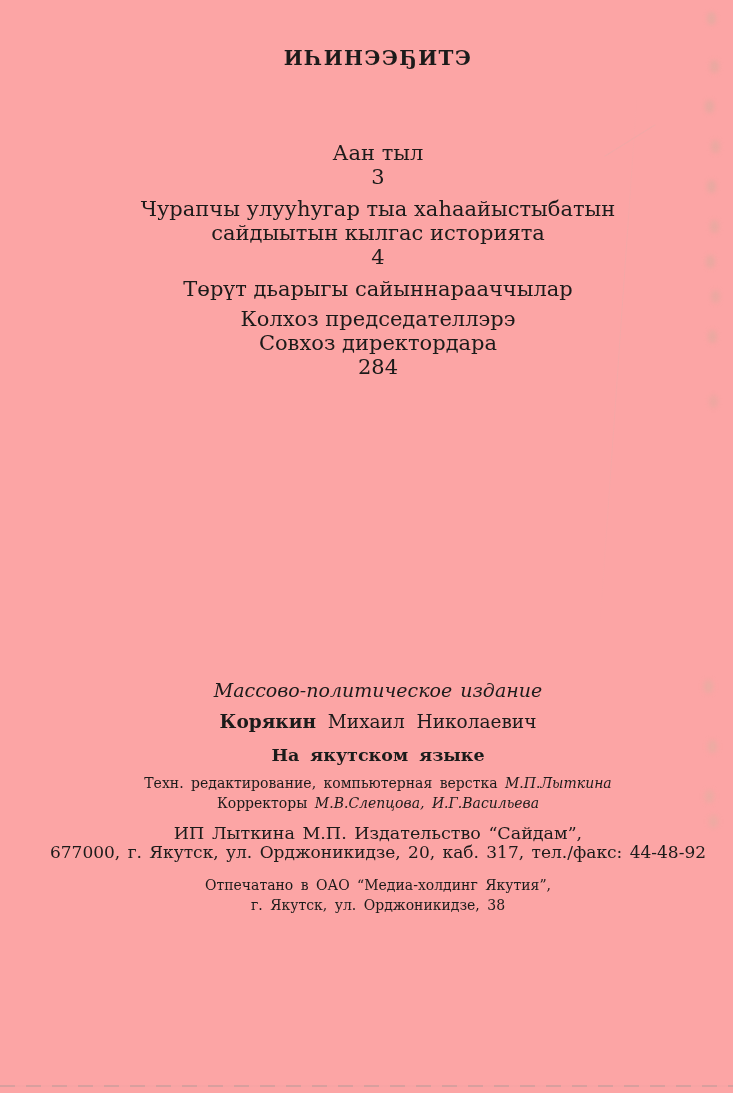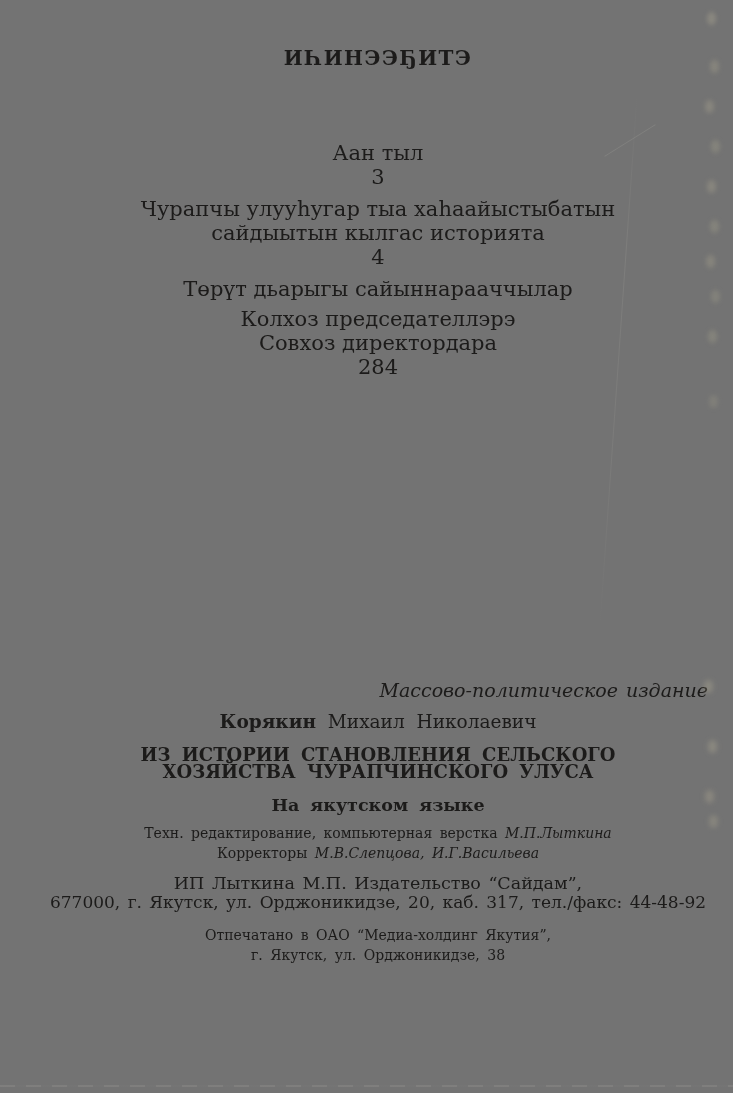--- a/index.html
+++ b/index.html
@@ -2,21 +2,21 @@
 <html><head>
 <meta charset="utf-8">
 <style>
   html, body { margin: 0; padding: 0; }
   body { background: #fcfcfb; }
 
   .scan-page {
     position: relative;
     width: 733px;
     height: 1093px;
-    background: #737373;
+    background: #fca5a5;
     overflow: hidden;
     font-family: "DejaVu Serif", "Liberation Serif", serif;
     color: #1c1b1a;
   }
 
   .text-col {
     position: absolute;
     left: 48px;
     width: 660px;
     text-align: center;
@@ -52,21 +52,20 @@
   .colophon-block { top: 680px; }
 
   .colophon-block .line { white-space: nowrap; }
 
   .edition-type {
     font-style: italic;
     font-size: 19px;
     line-height: 20px;
     margin-bottom: 12px;
     word-spacing: 2px;
-    text-align: right;
   }
   .author-line {
     font-size: 18.5px;
     line-height: 19px;
     word-spacing: 6px;
     margin-bottom: 15px;
   }
   .author-surname { font-weight: bold; }
 
   .book-title-ru {
@@ -213,21 +212,20 @@
 
   <div class="text-col colophon-block">
 
     <div class="edition-type line">Массово-политическое издание</div>
 
     <div class="author-line line">
       <span class="author-surname">Корякин</span>
       <span>Михаил Николаевич</span>
     </div>
 
-    <div class="book-title-ru">ИЗ ИСТОРИИ СТАНОВЛЕНИЯ СЕЛЬСКОГО ХОЗЯЙСТВА ЧУРАПЧИНСКОГО УЛУСА</div>
 
     <div class="lang-note line">На якутском языке</div>
 
 
     <div class="tech-line line">
       <span>Техн. редактирование, компьютерная верстка</span>
       <span class="name-italic">М.П.Лыткина</span>
     </div>
 
     <div class="proof-line line">

